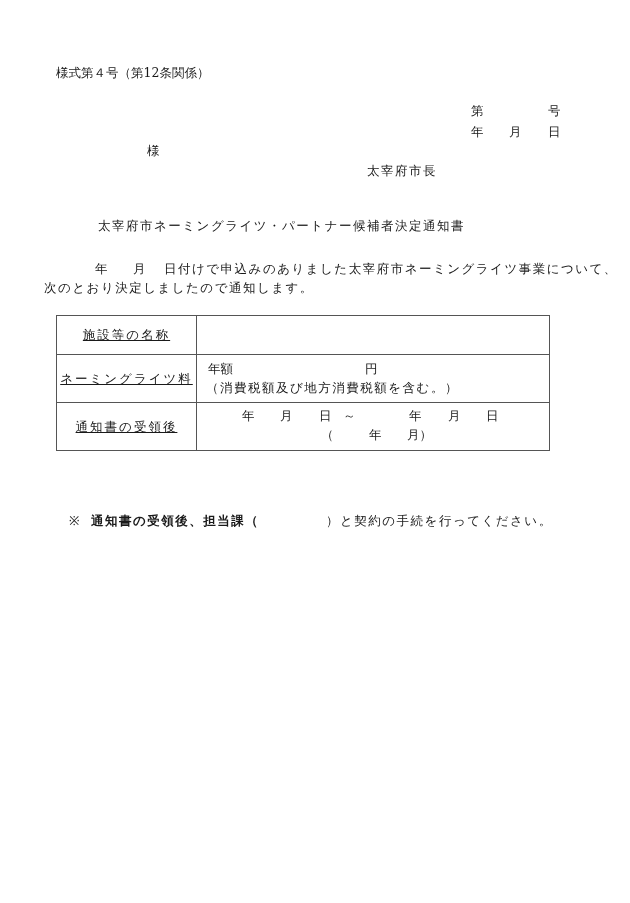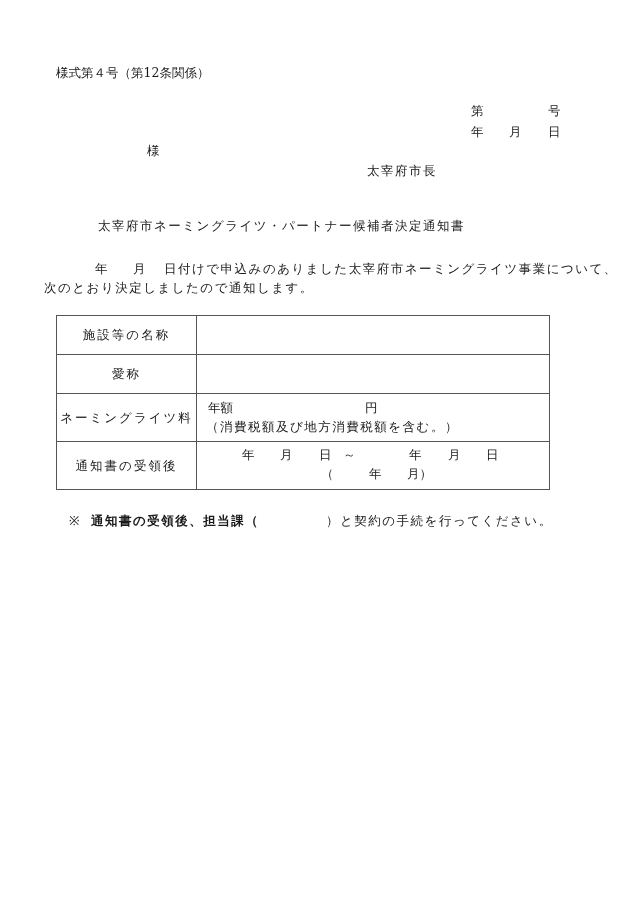--- a/index.html
+++ b/index.html
@@ -11,21 +11,21 @@
   .abs { position:absolute; white-space:pre; line-height:16px; }
   .sp { letter-spacing:1.5px; }
   table.form {
     position:absolute; left:56px; top:315px; width:494px;
     border-collapse:collapse;
   }
   table.form td {
     border:1px solid #555; padding:0; vertical-align:middle;
     font-size:12.5px; line-height:18px;
   }
-  td.lbl { width:139px; text-align:center; letter-spacing:2px; }
+  td.lbl { width:139px; text-align:center; letter-spacing:2px;text-decoration:underline; }
   td.val { position:relative; }
   .cellline { position:absolute; white-space:pre; line-height:18px; }
 </style>
 </head>
 <body>
 
 <div class="abs" style="left:56px;top:65px;">様式第４号（第12条関係）</div>
 
 <div>
   <div class="abs" style="left:471px;top:103px;">第</div>
@@ -47,24 +47,20 @@
   <div class="abs sp" style="left:164px;top:261px;">日付けで申込みのありました太宰府市ネーミングライツ事業について、</div>
   <div class="abs sp" style="left:44px;top:280px;">次のとおり決定しましたので通知します。</div>
 </div>
 
 <table class="form">
   <tbody>
       <tr style="height:39px;">
     <td class="lbl">施設等の名称</td>
     <td class="val"></td>
   </tr>
-  <tr style="height:39px;">
-    <td class="lbl">愛称</td>
-    <td class="val"></td>
-  </tr>
   <tr style="height:48px;margin-top:19px;">
     <td class="lbl">ネーミングライツ料</td>
     <td class="val">
       <span class="cellline" style="left:11px;top:5px;">年額</span>
       <span class="cellline" style="left:168px;top:5px;">円</span>
       <span class="cellline sp" style="left:9px;top:24px;">（消費税額及び地方消費税額を含む。）</span>
     </td>
   </tr>
   <tr style="height:48px;">
     <td class="lbl">通知書の受領後</td>

